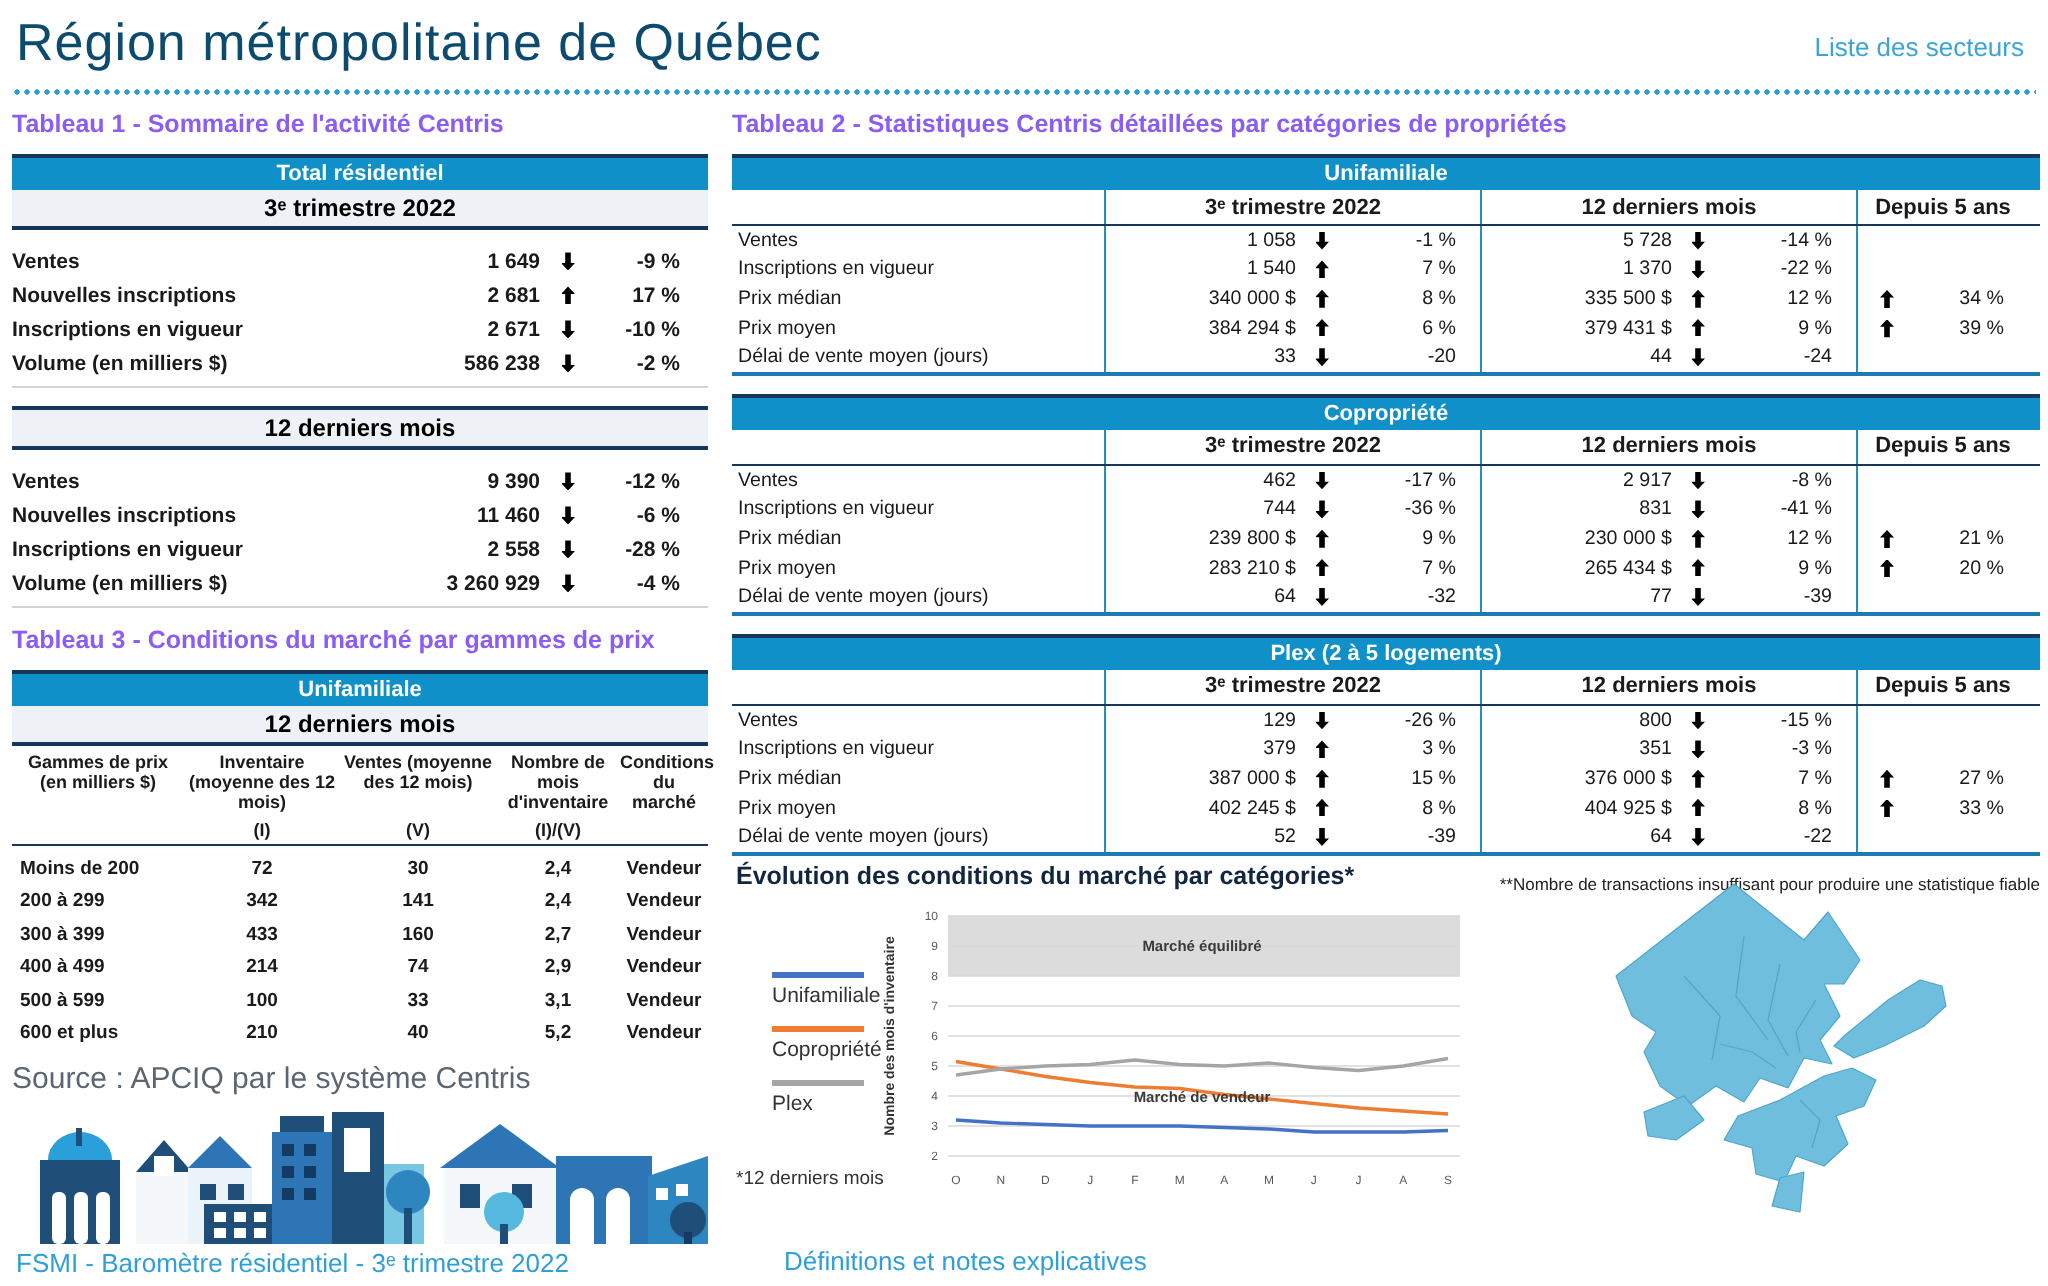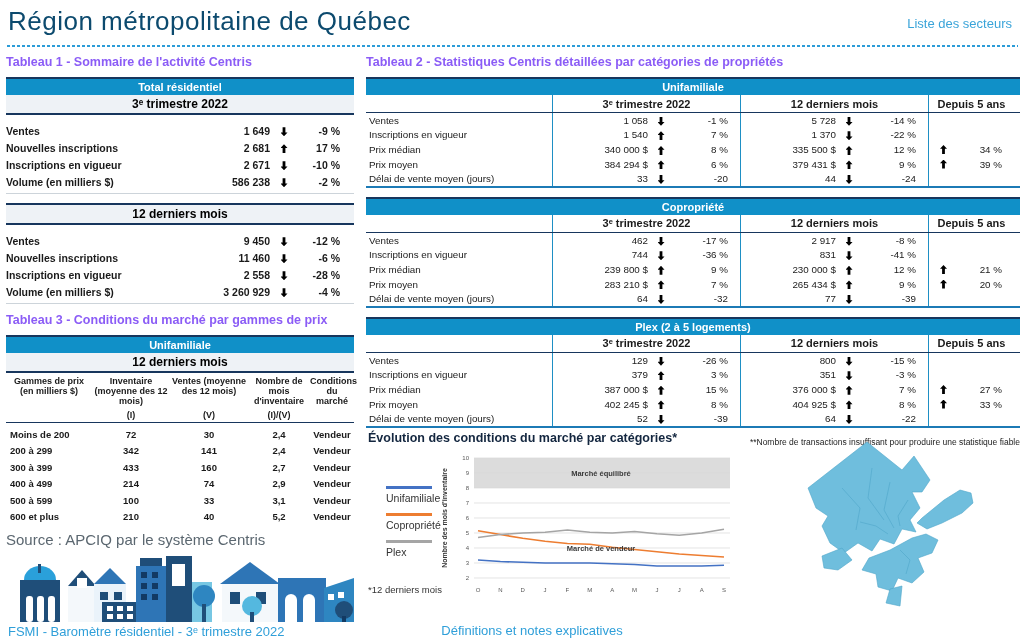--- a/index.html
+++ b/index.html
@@ -64,21 +64,21 @@
   .chart-title{position:absolute;left:368px;top:431px;font-size:12.5px;font-weight:bold;color:#13263f;text-align:right;}
   .chart-legend{position:absolute;left:386px;top:486px;width:70px;}
   .lg-item{margin-bottom:9px;text-align:left;}
   .lg-line{width:46px;height:3px;margin-bottom:3px;}
   .lg-label{font-size:10.5px;color:#333;}
   .chart-note{position:absolute;left:368px;top:584px;font-size:9.5px;color:#333;}
   .chart-box{position:absolute;left:438px;top:450px;}
   
   .map-box{position:absolute;left:772px;top:430px;}
   .footer-left{position:absolute;left:8px;top:624px;font-size:13px;color:#2f9fd9;}
-  .footer-link{position:absolute;left:392px;top:623px;width:280px;text-align:center;
+  .footer-link{position:absolute;left:392px;top:623px;width:280px;text-align:left;
     font-size:13px;color:#2f9fd9;cursor:pointer;}
   .cityscape{position:absolute;left:6px;top:548px;}
 </style>
 </head>
 <body>
 
 <div class="page-title">Région métropolitaine de Québec</div>
 <div class="sector-link">Liste des secteurs</div>
 <div class="dotted-rule"></div>
 
@@ -116,21 +116,21 @@
           <span class="val">586 238</span>
           <span class="ar"><span class="arr down"></span></span>
           <span class="pct">-2 %</span>
         </div>
       </div>
     <div class="bar-period mid">12 derniers mois</div>
     <div class="t1-rows">
 
         <div class="t1row">
           <span class="lab">Ventes</span>
-          <span class="val">9 450</span>
+          <span class="val">9 390</span>
           <span class="ar"><span class="arr down"></span></span>
           <span class="pct">-12 %</span>
         </div>
 
         <div class="t1row">
           <span class="lab">Nouvelles inscriptions</span>
           <span class="val">11 460</span>
           <span class="ar"><span class="arr down"></span></span>
           <span class="pct">-6 %</span>
         </div>

